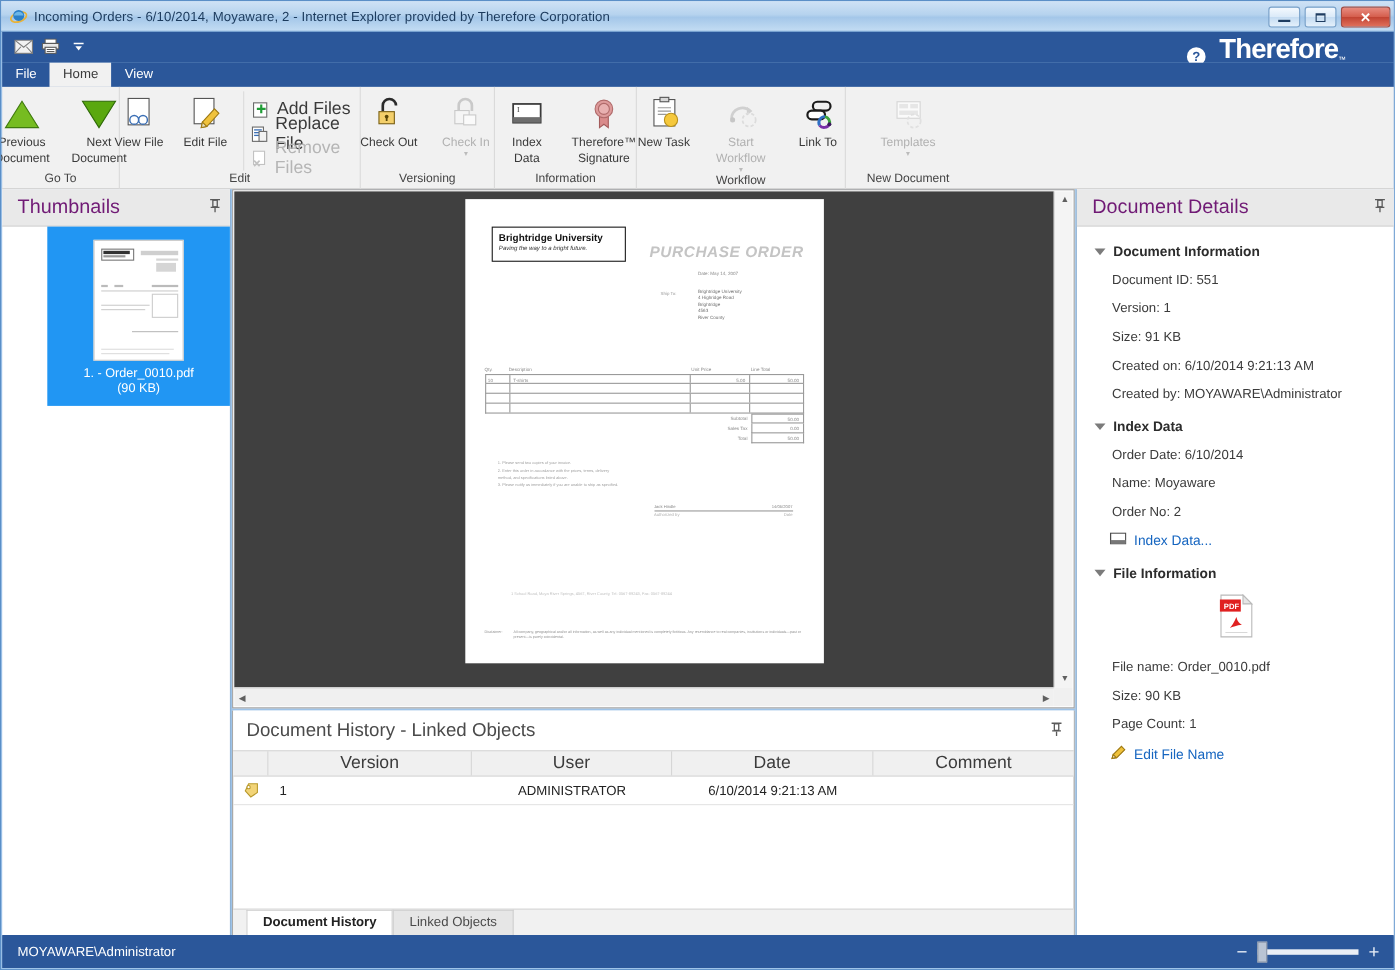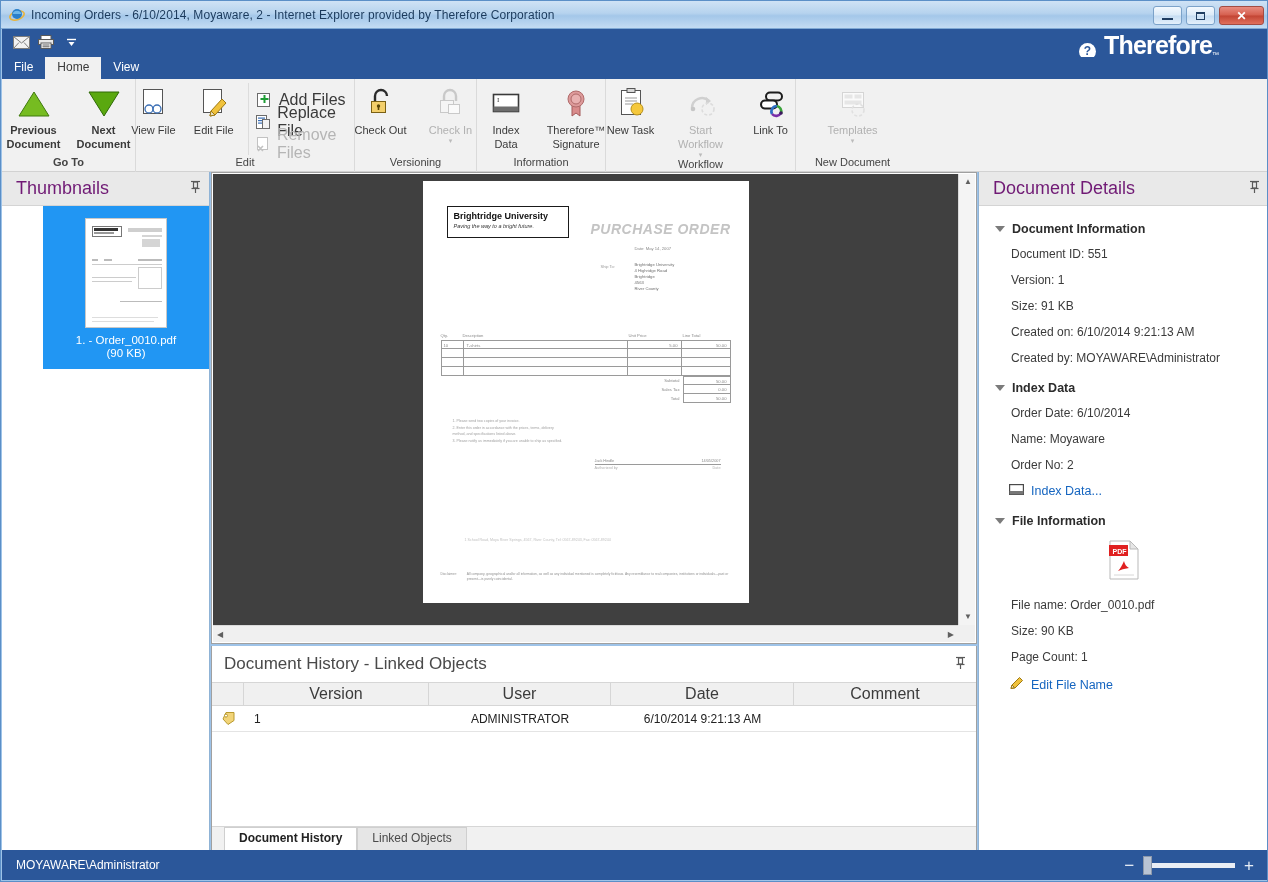--- a/index.html
+++ b/index.html
@@ -302,21 +302,21 @@
         <svg width="11" height="9" viewBox="0 0 11 9">
           <line x1="1" y1="1.5" x2="10" y2="1.5" stroke="#ffffff" stroke-width="1.4"></line>
           <path d="M2.5 4 L8.5 4 L5.5 8 Z" fill="#ffffff"></path>
         </svg>
       </div>
     </div>
 
     <div class="logo-wrap">
       <div class="help-circ">?</div>
       <div>
-        <div style="display:flex;align-items:flex-end;">
+        <div style="display:flex;align-items:flex-end;justify-content:center;">
           <span class="logo-text">Therefore</span>
           <span style="color:#ffffff;font-size:7px;">™</span>
         </div>
         <div style="display:flex;align-items:center;">
           <span class="logo-tag">PEOPLE  PROCESS  INFORMATION</span>
           <span class="logo-dots">
             <span class="dot" style="background:#a6ce39"></span>
             <span class="dot" style="background:#a6ce39"></span>
           </span>
         </div>
@@ -325,21 +325,21 @@
   </div>
 
   <div class="tabs">
     <div class="tab">File</div>
     <div class="tab active">Home</div>
     <div class="tab">View</div>
   </div>
 
   <div class="ribbon">
 
-    <div class="rgroup" style="width:134px;font-weight:bold;">
+    <div class="rgroup" style="width:107px;">
       <div class="rgroup-items">
         <div class="rbtn">
           <span class="icon">
             <svg width="34" height="30" viewBox="0 0 34 30">
                 <path d="M17 3 L32 27 L2 27 Z" fill="#76bc21" stroke="#3f7a0d"></path>
               </svg>
           </span>
           <span class="lbl">Previous</span>
           <span class="lbl">Document</span>
         </div>

